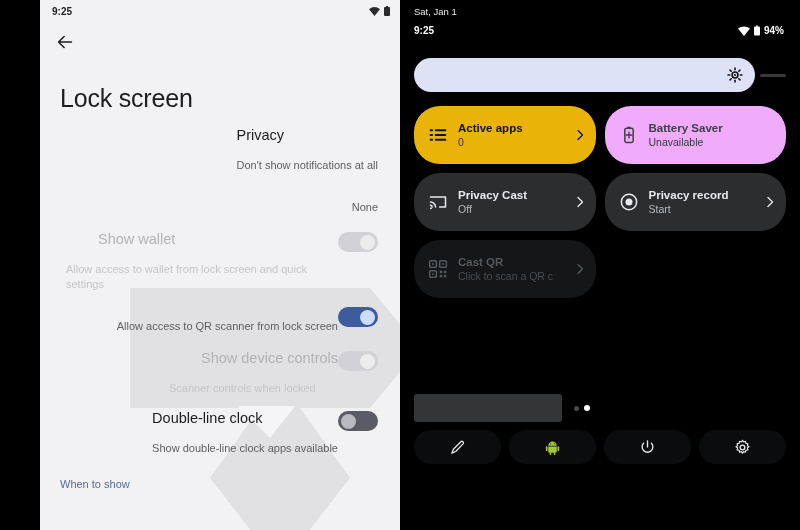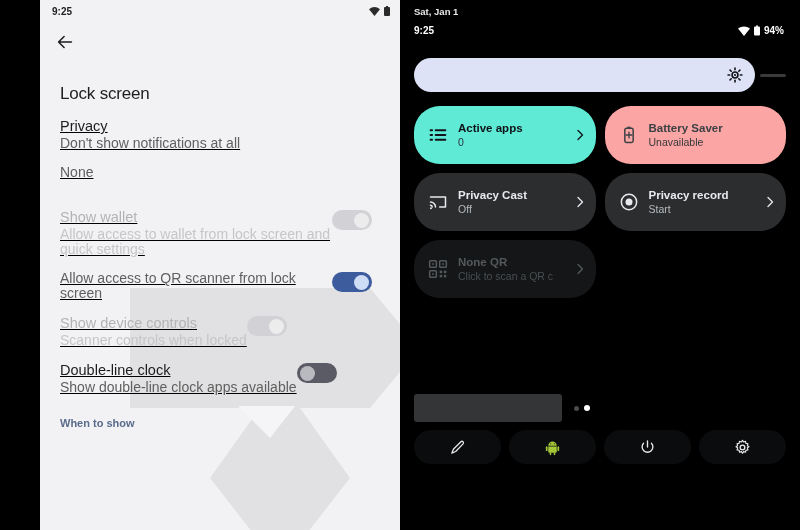--- a/index.html
+++ b/index.html
@@ -23,60 +23,60 @@
     height:22px; display:flex; align-items:center;
     padding:0 10px 0 12px; font-size:10px; color:#222; font-weight:bold;
   }
   .l-status .spacer{ flex:1; }
   .l-status .icons{ display:flex; align-items:center; gap:4px; }
 
   .back-row{ height:40px; display:flex; align-items:center; padding-left:14px; }
   .back-arrow{ width:22px; height:22px; display:block; }
 
   .page-title{
-    font-size:17px; color:#1d1d1d; font-weight:400;
+    font-size:25px; color:#1d1d1d; font-weight:400;
     padding:22px 0 0 20px; letter-spacing:-.2px;
   }
 
   .section-head{
     font-size:11px; color:#5a6b8c; font-weight:bold;
     padding:34px 0 0 20px; letter-spacing:.1px;
   }
 
   .row{
-    display:flex; align-items:flex-start; justify-content:flex-start;
-    padding:13px 22px 0 20px; min-height:44px;text-decoration:underline;
+    display:flex; align-items:flex-start; justify-content:flex-end;
+    padding:13px 22px 0 20px; min-height:44px;
   }
   .row .texts{ max-width:272px; }
   .row .title{ font-size:14.5px; color:#1c1c1c; line-height:18px; }
-  .row .sub{ font-size:14px; color:#5f5f5f; line-height:15px; margin-top:1px; }
-  .row.disabled .title{ color:#b3b3b5; }
+  .row .sub{ font-size:11px; color:#5f5f5f; line-height:15px; margin-top:14px; }
+  .row.disabled .title{ color:#b3b3b5;margin-left:32px; }
   .row.disabled .sub{ color:#c6c6c8; }
 
   
   .tg{ width:40px; height:20px; border-radius:10px; position:relative; flex:0 0 auto; margin-top:2px; }
   .tg .knob{ position:absolute; top:2.5px; width:15px; height:15px; border-radius:50%; }
   .tg.off{ background:#5b5b66; }
   .tg.off .knob{ left:3px; background:#b9b9c0; }
   .tg.on{ background:#3c5c9e; }
   .tg.on .knob{ right:3px; background:#cfdcf6; }
   .tg.dim{ background:#d2d2d6; }
   .tg.dim .knob{ right:3px; background:#ececed; }
 
   .bottom-head{
-    font-size:11px; color:#5a6b8c; font-weight:bold;
+    font-size:11px; color:#5a6b8c; font-weight:normal;
     padding:22px 0 0 20px;
   }
 
   
   .right-panel{
     position:absolute; left:400px; top:0; width:400px; height:530px; background:#000;
     color:#fff; overflow:hidden;
   }
-  .r-date{ font-size:9.5px; color:#e9e9e9; padding:6px 0 0 14px; font-weight:bold; }
+  .r-date{ font-size:9.5px; color:#e9e9e9; padding:6px 0 0 14px; font-weight:normal; }
   .r-status{
     display:flex; align-items:center; padding:8px 16px 0 14px;
     font-size:10px; color:#fff; font-weight:bold;
   }
   .r-status .spacer{ flex:1; }
   .r-status .right{ display:flex; align-items:center; gap:4px; }
 
   .brightness-wrap{ padding:22px 14px 0 14px; display:flex; align-items:center; }
   .brightness{
     flex:1; height:34px; border-radius:17px; background:#dde2f7;
@@ -92,25 +92,25 @@
     padding:0 10px 0 14px; gap:10px; background:#2b2d2f; position:relative;
   }
   .tile .ic{ width:20px; height:20px; flex:0 0 auto; display:block; }
   .tile .tx{ flex:1; min-width:0; }
   .tile .t1{ font-size:11.5px; font-weight:bold; color:#e8eaed; line-height:14px;
              white-space:nowrap; overflow:hidden; text-overflow:clip; }
   .tile .t2{ font-size:10.5px; color:#b6babd; line-height:14px;
              white-space:nowrap; overflow:hidden; text-overflow:clip; }
   .tile .chev{ width:12px; height:12px; flex:0 0 auto; }
 
-  .tile.active{ background:#5eead4; }
+  .tile.active{ background:#eab308; }
   .tile.active .t1{ color:#10131a; }
   .tile.active .t2{ color:#2b3040; }
 
-  .tile.dimmed{ background:#fca5a5; }
+  .tile.dimmed{ background:#f0abfc; }
   .tile.dimmed .t1{ color:#3d4144; }
   .tile.dimmed .t2{ color:#34383b; }
 
   .tile.faded{ background:#141617; }
   .tile.faded .t1{ color:#55595c; }
   .tile.faded .t2{ color:#4a4e51; }
 
   
   .foot-row{
     position:absolute; left:14px; top:394px; display:flex; align-items:center; gap:12px;
@@ -335,21 +335,21 @@
             <rect x="17" y="5" width="2" height="2"></rect>
             <rect x="2" y="14" width="8" height="8" rx="1" fill="none" stroke="#55595c" stroke-width="1.8"></rect>
             <rect x="5" y="17" width="2" height="2"></rect>
             <rect x="14" y="14" width="3" height="3"></rect>
               <rect x="19" y="14" width="3" height="3"></rect>
             <rect x="14" y="19" width="3" height="3"></rect>
               <rect x="19" y="19" width="3" height="3"></rect>
           </g>
         </svg>
         <div class="tx">
-          <div class="t1">None QR</div>
+          <div class="t1">Cast QR</div>
           <div class="t2">Click to scan a QR c</div>
         </div>
         <svg class="chev" viewBox="0 0 24 24">
           <path d="M8 3 L17 12 L8 21" fill="none" stroke="#55595c" stroke-width="2.6" stroke-linecap="round" stroke-linejoin="round"></path>
         </svg>
       </div>
     </div>
 
     <div class="foot-row">
       <div class="foot-chip"></div>

